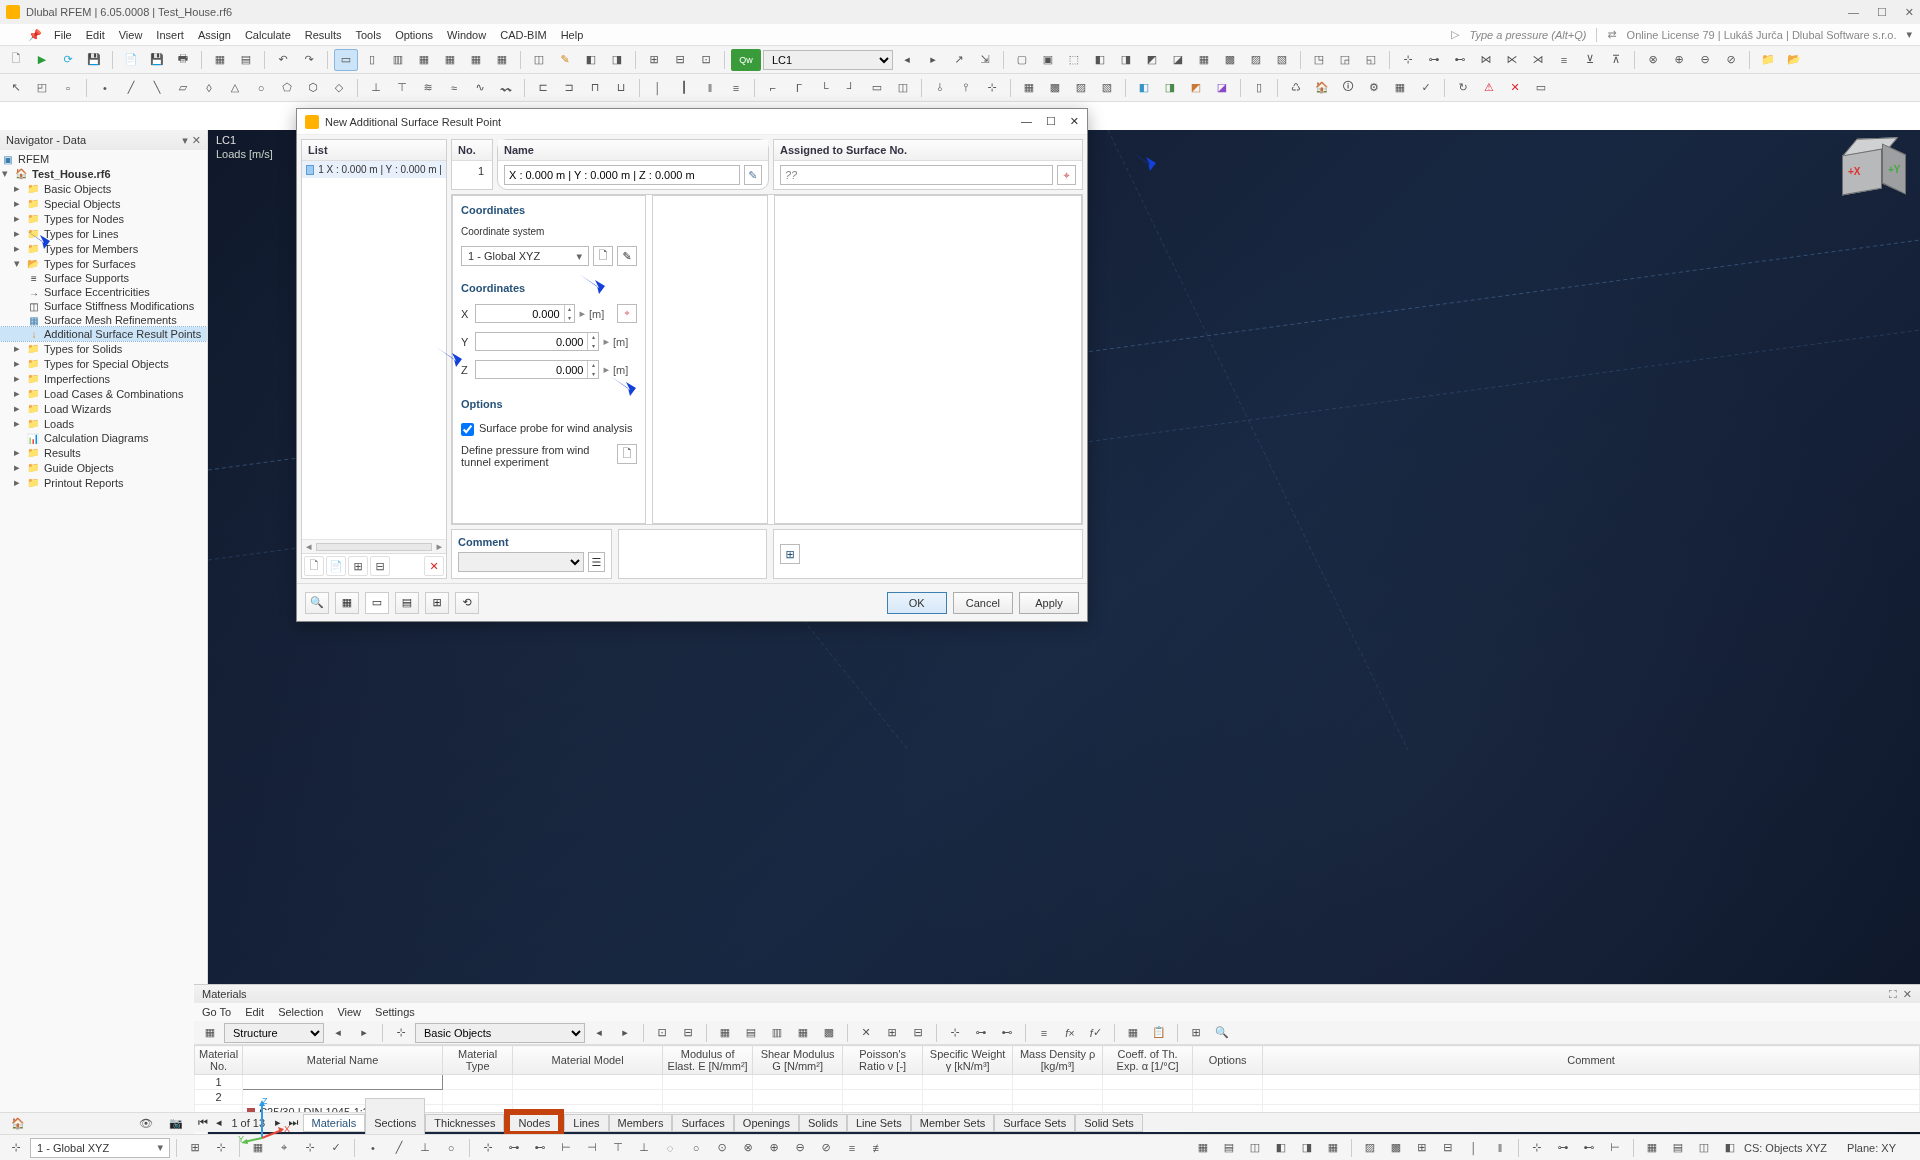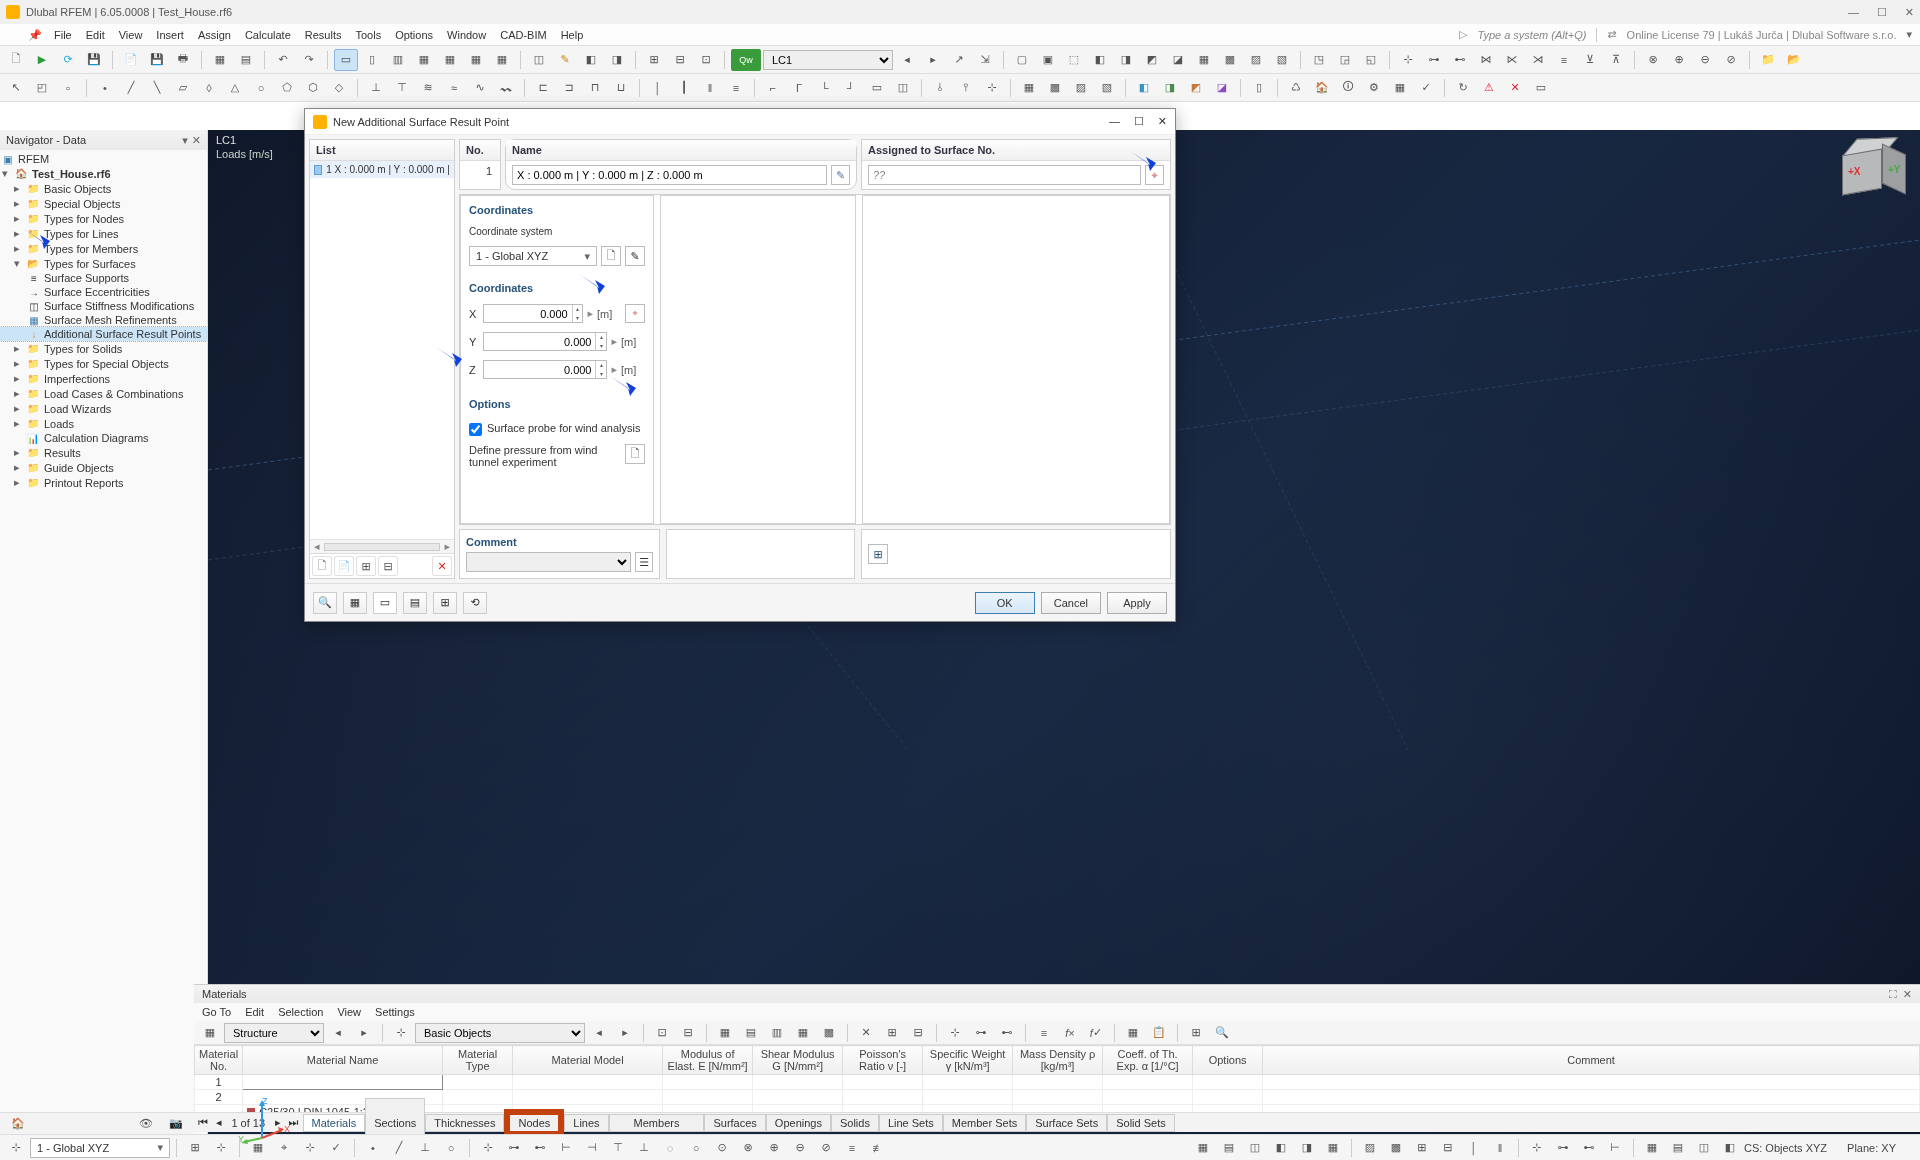--- a/index.html
+++ b/index.html
@@ -64,21 +64,21 @@
 .view-cube .f1 { width:40px; height:40px; top:12px; left:12px; transform:skewY(-10deg);}
 .view-cube .f2 { width:24px; height:40px; top:9px; left:52px; transform:skewY(25deg); background:#9e9fa0;}
 .view-cube .f3 { width:40px; height:18px; top:-2px; left:20px; transform:skewX(-40deg) skewY(-2deg); background:#d0d1d2;}
 .view-cube .lbl-x { position:absolute; left:18px; top:26px; color:#d33; font-weight:bold; font-size:10px;}
 .view-cube .lbl-y { position:absolute; left:58px; top:24px; color:#4a4; font-weight:bold; font-size:10px;}
 
 
 .grid-dots { position:absolute; inset:0; background-image: radial-gradient(circle, rgba(180,190,210,0.12) 0.5px, transparent 0.5px); background-size: 30px 30px; }
 
 
-.dialog { position: absolute; top: 108px; left: 304px; width: 872px; height: 514px; background: #fff; border: 1px solid #888; box-shadow: 0 4px 16px rgba(0,0,0,0.3); z-index: 10; display: flex; flex-direction: column; }
+.dialog { position: absolute; top: 108px; left: 296px; width: 792px; height: 514px; background: #fff; border: 1px solid #888; box-shadow: 0 4px 16px rgba(0,0,0,0.3); z-index: 10; display: flex; flex-direction: column; }
 .dialog-title { height: 26px; background: #fff; display: flex; align-items: center; padding: 0 8px; gap: 6px; border-bottom: 1px solid #eee; }
 .dialog-title .icon { width: 14px; height: 14px; background: #ffb300; border-radius: 2px; }
 .dialog-title .wc { margin-left: auto; display: flex; gap: 14px; font-size: 13px; color: #333; }
 .dialog-title .wc span { cursor: pointer; }
 .dialog-body { flex:1; display:flex; padding: 4px; gap: 4px; background:#f5f5f5; }
 .dlg-list { width: 146px; background:#fff; border:1px solid #d0d0d0; display:flex; flex-direction:column; }
 .dlg-list-head { background: linear-gradient(#fdfdfd,#f0f0f0); border-bottom:1px solid #ddd; padding:4px 6px; color:#334; font-weight:bold; }
 .dlg-list-row { padding:3px 4px; display:flex; gap:4px; align-items:center; background:#e8f0fb; }
 .dlg-list-row .sq { width:10px; height:10px; background:#9fcaf0; border:1px solid #5d9cd6; }
 .dlg-scroll { height:14px; background:#f5f5f5; border-top:1px solid #e5e5e5; display:flex; align-items:center; padding:0 4px; color:#888; font-size:10px; gap:4px;}
@@ -178,21 +178,21 @@
   <span class="menuitem">Assign</span>
   <span class="menuitem">Calculate</span>
   <span class="menuitem">Results</span>
   <span class="menuitem">Tools</span>
   <span class="menuitem">Options</span>
   <span class="menuitem">Window</span>
   <span class="menuitem">CAD-BIM</span>
   <span class="menuitem">Help</span>
   <div class="right">
     <span>▷</span>
-    <span class="key">Type a system (Alt+Q)</span>
+    <span class="key">Type a pressure (Alt+Q)</span>
     <span class="divider"></span>
     <span>⇄</span>
     <span>Online License 79 | Lukáš Jurča | Dlubal Software s.r.o.</span>
     <span style="color:#666;">▾</span>
   </div>
 </div>
 
 <div class="toolbar">
   <div class="tbtn">🗋</div>
   <div class="tbtn" style="color:#2a9d3a;">▶</div>
@@ -796,21 +796,21 @@
     <span class="navbtn" style="padding:0 4px;">⏮</span>
     <span class="navbtn" style="padding:0 4px;">◂</span>
     <span class="info" style="padding:0 6px;">1 of 13</span>
     <span class="navbtn" style="padding:0 4px;">▸</span>
     <span class="navbtn" style="padding:0 4px;">⏭</span>
     <span class="tab active" style="padding:2px 8px;border:1px solid #ccc;background:#fff;color:#27537a;">Materials</span>
     <span class="tab" style="padding:18px 8px;border:1px solid #ccc;background:#f0f0f0;">Sections</span>
     <span class="tab" style="padding:2px 8px;border:1px solid #ccc;background:#f0f0f0;">Thicknesses</span>
     <span class="tab" style="padding:2px 8px;border:6px solid #c2410c;background:#f0f0f0;">Nodes</span>
     <span class="tab" style="padding:2px 8px;border:1px solid #ccc;background:#f0f0f0;">Lines</span>
-    <span class="tab" style="padding:2px 24px;border:1px solid #ccc;background:#f0f0f0;">Members</span>
+    <span class="tab" style="padding:2px 8px;border:1px solid #ccc;background:#f0f0f0;">Members</span>
     <span class="tab" style="padding:2px 8px;border:1px solid #ccc;background:#f0f0f0;">Surfaces</span>
     <span class="tab" style="padding:2px 8px;border:1px solid #ccc;background:#f0f0f0;">Openings</span>
     <span class="tab" style="padding:2px 8px;border:1px solid #ccc;background:#f0f0f0;">Solids</span>
     <span class="tab" style="padding:2px 8px;border:1px solid #ccc;background:#f0f0f0;">Line Sets</span>
     <span class="tab" style="padding:2px 8px;border:1px solid #ccc;background:#f0f0f0;">Member Sets</span>
     <span class="tab" style="padding:2px 8px;border:1px solid #ccc;background:#f0f0f0;">Surface Sets</span>
     <span class="tab" style="padding:2px 8px;border:1px solid #ccc;background:#f0f0f0;">Solid Sets</span>
 </div>
 
 <div class="nav-footer2">

